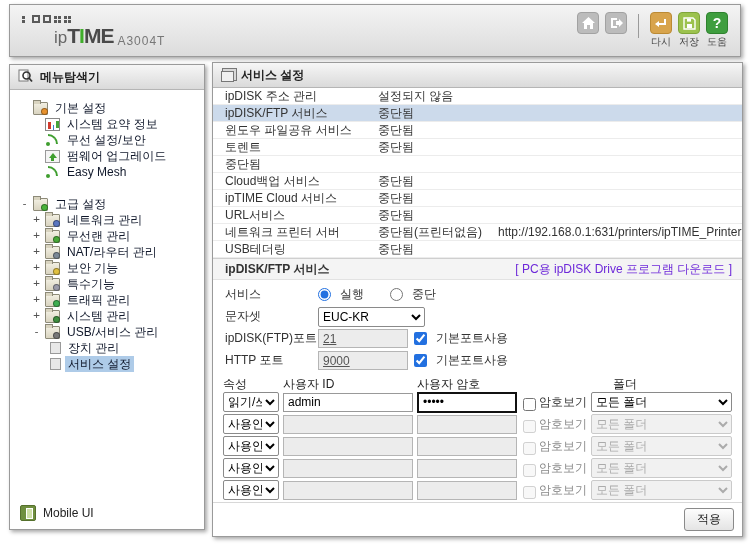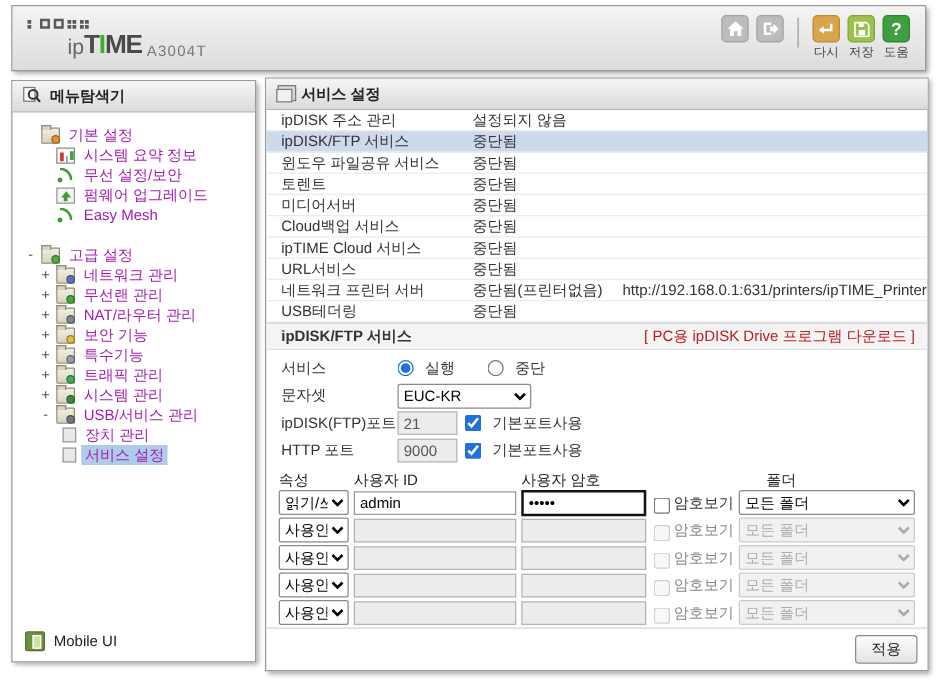--- a/index.html
+++ b/index.html
@@ -37,21 +37,21 @@
   
   .panel { position:absolute; background:#fff; border:1px solid #9a9a9a; box-shadow:2px 2px 4px rgba(0,0,0,.35); }
   .sidebar { left:9px; top:64px; width:196px; height:466px; display:flex; flex-direction:column; }
   .main { left:212px; top:62px; width:531px; height:475px; display:flex; flex-direction:column; }
   .panel-head { height:25px; flex:none; background:linear-gradient(#f6f6f6,#dadada); border-bottom:1px solid #b5b5b5;
     display:flex; align-items:center; gap:7px; padding:0 8px; font-weight:bold; color:#222; }
 
   
   .tree { flex:1; padding:10px 4px 0 8px; overflow:hidden; }
   .t-item { display:flex; align-items:center; gap:4px; height:16px; line-height:16px; white-space:nowrap; }
-  .t-item .lbl { padding:0 3px; color:#a21caf;text-align:center; }
+  .t-item .lbl { padding:0 3px; color:#0f172a;text-align:center; }
   .t-item.sel .lbl { background:#aecbe8; }
   .t-gap { margin-top:16px; }
   .lvl0 { padding-left:2px; } .lvl1 { padding-left:14px; } .lvl2 { padding-left:30px; }
   .exp { width:9px; flex:none; text-align:center; color:#555; font-family:"DejaVu Sans Mono",monospace; font-size:11px; }
   .ic { width:15px; height:13px; flex:none; position:relative; }
   .ic-folder { background:linear-gradient(#f2efe2,#d9d4c0); border:1px solid #8d8a78; border-radius:1px; }
   .ic-folder::before { content:""; position:absolute; left:-1px; top:-3px; width:6px; height:3px; background:#d9d4c0; border:1px solid #8d8a78; border-bottom:none; }
   .badge { position:absolute; right:-1px; bottom:-1px; width:7px; height:7px; border-radius:50%; border:1px solid rgba(0,0,0,.35); }
   .b-gear{background:#e8922e} .b-plus{background:#49b23a} .b-net{background:#5a76c0} .b-wifi{background:#49a838}
   .b-nat{background:#7b8896} .b-lock{background:#e0c040} .b-tool{background:#9a9aa8} .b-traf{background:#3fae52}
@@ -75,33 +75,33 @@
   
   .content { flex:1; display:flex; flex-direction:column; overflow:hidden; }
   .svc-row { display:flex; align-items:center; height:17px; flex:none; border-bottom:1px solid #ececec; padding:0 0 0 12px; }
   .svc-row.hl { background:#ccdaeb; }
   .svc-name { width:153px; flex:none; }
   .svc-status { width:120px; flex:none; }
   .svc-extra { flex:1; white-space:nowrap; overflow:hidden; }
   .sec-head { display:flex; align-items:center; justify-content:space-between; height:22px; flex:none;
     background:#f4f4f4; border-top:1px solid #cfcfcf; border-bottom:1px solid #e2e2e2; padding:0 10px 0 12px; }
   .sec-title { font-weight:bold; }
-  .sec-link { color:#b91c1c; }
+  .sec-link { color:#6d28d9; }
 
   .form { padding:4px 12px 2px; flex:none; }
   .f-row { display:flex; align-items:center; height:21px; margin-bottom:1px; }
   .f-label { width:93px; flex:none; }
   .f-ctrl { display:flex; align-items:center; gap:6px; }
   input[type=radio], input[type=checkbox] { accent-color:#2270e0; margin:0 3px 0 0; }
   .radio-lbl { margin-right:20px; }
   select { font-family:inherit; font-size:12px; height:20px; border:1px solid #8a8a8a; background:#fff; border-radius:2px; }
   .sel-charset { width:107px; }
   .txt { font-family:inherit; font-size:12px; height:19px; border:1px solid #999; padding:0 4px; background:#fff; }
   .txt:disabled { background:#ececec; border-color:#b5b5b5; color:#555; }
-  .port-input { width:48px; background:#ececec; border-color:#b5b5b5; }
+  .port-input { width:90px; background:#ececec; border-color:#b5b5b5;text-decoration:underline; }
 
   .utable { padding:2px 10px 0; flex:none; }
   .u-head { display:flex; height:16px; align-items:center; font-size:12px; color:#222; }
   .uh-attr { width:60px; } .uh-id { width:134px; } .uh-pw { width:196px; } .uh-folder { flex:1; }
   .u-row { display:flex; align-items:center; height:20px; margin-bottom:2px; gap:4px; }
   .sel-attr { width:56px; flex:none; }
   .in-id { width:130px; flex:none; }
   .in-pw { width:100px; flex:none; }
   .in-pw.focus { border:2px solid #111; height:21px; }
   .pwview { display:flex; align-items:flex-end; flex:none; margin-left:2px; white-space:nowrap; }
@@ -330,21 +330,20 @@
             <span class="svc-name">윈도우 파일공유 서비스</span>
             <span class="svc-status">중단됨</span>
             <span class="svc-extra"></span>
           </div>
         <div class="svc-row">
             <span class="svc-name">토렌트</span>
             <span class="svc-status">중단됨</span>
             <span class="svc-extra"></span>
           </div>
         <div class="svc-row">
-            <span class="svc-name">미디어서버</span>
             <span class="svc-status">중단됨</span>
             <span class="svc-extra"></span>
           </div>
         <div class="svc-row">
             <span class="svc-name">Cloud백업 서비스</span>
             <span class="svc-status">중단됨</span>
             <span class="svc-extra"></span>
           </div>
         <div class="svc-row">
             <span class="svc-name">ipTIME Cloud 서비스</span>

